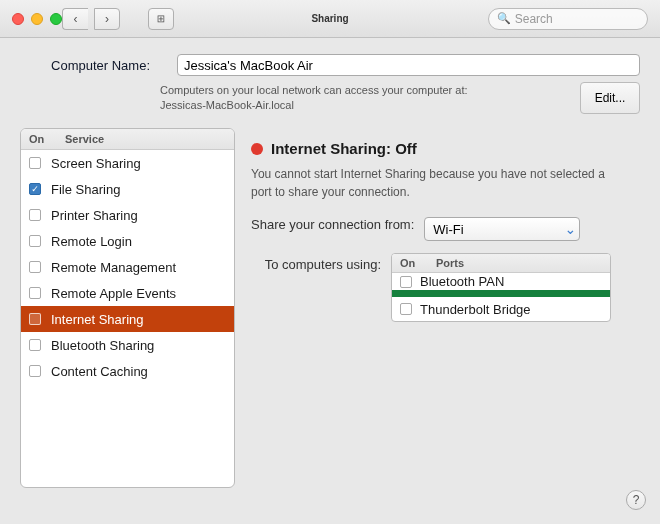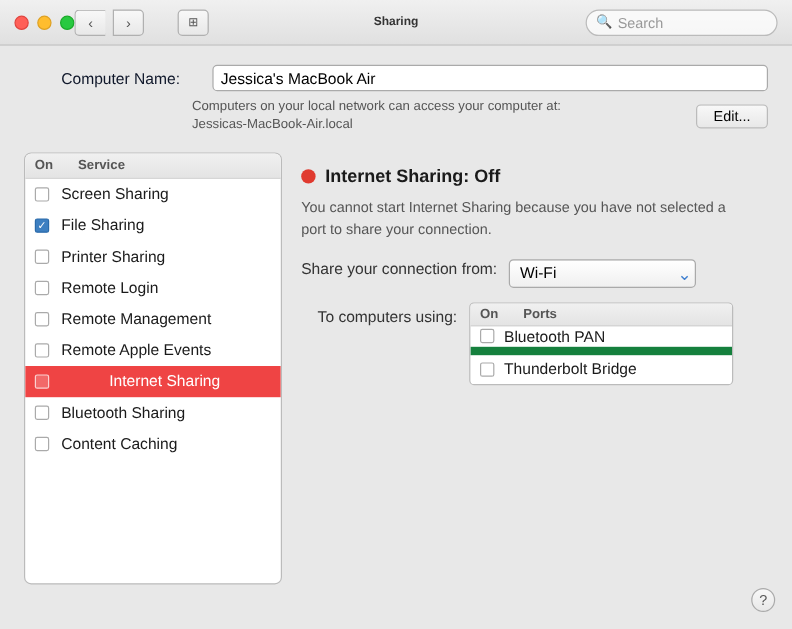--- a/index.html
+++ b/index.html
@@ -145,21 +145,21 @@
       flex-shrink: 0;
     }
     .local-network-info {
       flex: 1;
       font-size: 11px;
       color: #555;
       line-height: 1.4;
     }
     .edit-btn {
       width: 60px;
-      height: 20px;
+      height: 32px;
       background: linear-gradient(to bottom, #f8f8f8, #e8e8e8);
       border: 1px solid #bbb;
       border-radius: 4px;
       font-size: 12px;
       cursor: pointer;
       margin-left: 8px;
       flex-shrink: 0;
     }
 
     
@@ -191,23 +191,22 @@
     .col-service { flex: 1; }
 
     .service-item {
       display: flex;
       align-items: center;
       padding: 4px 8px;
       height: 26px;
       cursor: pointer;
     }
     .service-item.selected {
-      background: #ef4444;
+      background: #c2410c;
       color: white;
-      gap: 40px;
     }
     .service-checkbox {
       width: 12px;
       height: 12px;
       border: 1px solid #aaa;
       border-radius: 2px;
       margin-right: 10px;
       flex-shrink: 0;
       display: flex;
       align-items: center;

